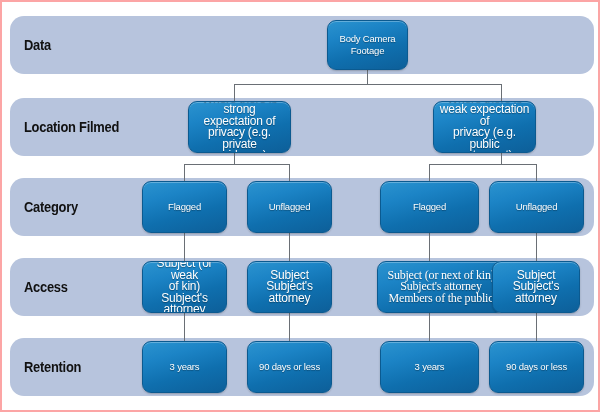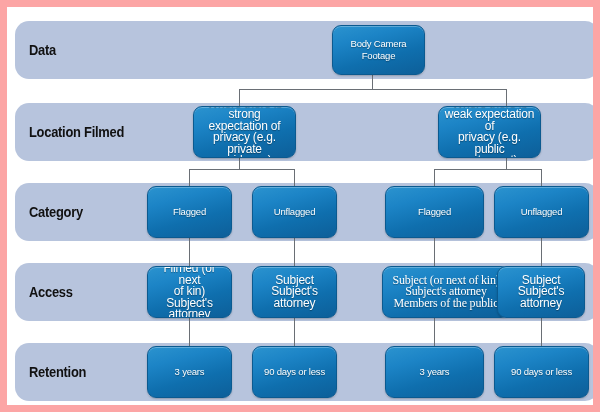--- a/index.html
+++ b/index.html
@@ -10,21 +10,21 @@
   body {
     font-family: "Liberation Sans", sans-serif;
   }
   #diagram {
     position: relative;
     width: 600px;
     height: 412px;
     background: #ffffff;
     overflow: hidden;
     box-sizing: border-box;
-    border: 7px solid #fca5a5;
+    border: 2px solid #fca5a5;
   }
 
   
   .band {
     position: absolute;
     left: 8px;
     width: 584px;
     background: #b7c4dd;
     border-radius: 14px;
     box-sizing: border-box;
@@ -114,38 +114,38 @@
   <div class="vline" style="left:182px; top:230px; height:30px;"></div>
   <div class="vline" style="left:287px; top:230px; height:30px;"></div>
   <div class="vline" style="left:427px; top:230px; height:30px;"></div>
   <div class="vline" style="left:534px; top:230px; height:30px;"></div>
 
   <div class="vline" style="left:182px; top:310px; height:30px;"></div>
   <div class="vline" style="left:287px; top:310px; height:30px;"></div>
   <div class="vline" style="left:427px; top:310px; height:30px;"></div>
   <div class="vline" style="left:534px; top:310px; height:30px;"></div>
 
-  <div class="node lg" style="left:325px; top:18px; width:93px; height:50px;">Body Camera
+  <div class="node lg" style="left:325px; top:18px; width:81px; height:50px;">Body Camera
 Footage</div>
 
   <div class="node" style="left:186px; top:99px; width:103px; height:52px;">Where there is
 strong expectation of
 privacy (e.g. private
 residence)</div>
   <div class="node" style="left:431px; top:99px; width:103px; height:52px;">Where there is
 weak expectation of
 privacy (e.g. public
 restaurant)</div>
 
   <div class="node lg" style="left:140px; top:179px; width:85px; height:52px;">Flagged</div>
   <div class="node lg" style="left:245px; top:179px; width:85px; height:52px;">Unflagged</div>
   <div class="node lg" style="left:378px; top:179px; width:99px; height:52px;">Flagged</div>
   <div class="node lg" style="left:487px; top:179px; width:95px; height:52px;">Unflagged</div>
 
-  <div class="node" style="left:140px; top:259px; width:85px; height:52px;">Filmed (or next
+  <div class="node" style="left:140px; top:259px; width:85px; height:52px;">Subject (or weak
 of kin)
 Subject's attorney</div>
   <div class="node" style="left:245px; top:259px; width:85px; height:52px;">Subject
 Subject's attorney</div>
   <div class="node" style="left:375px; top:259px; width:128px; height:52px;font-family:Liberation Serif, serif;">Subject (or next of kin)
 Subject's attorney
 Members of the public</div>
   <div class="node" style="left:490px; top:259px; width:88px; height:52px;">Subject
 Subject's attorney</div>
 

